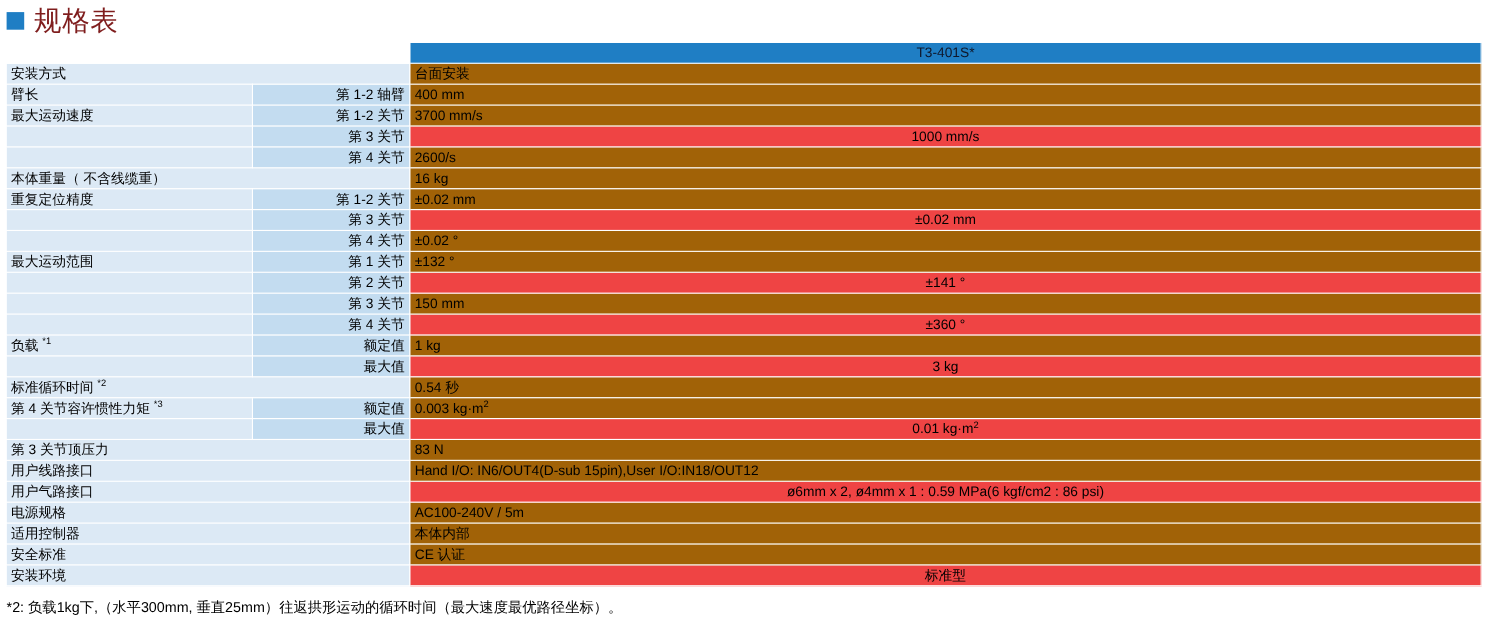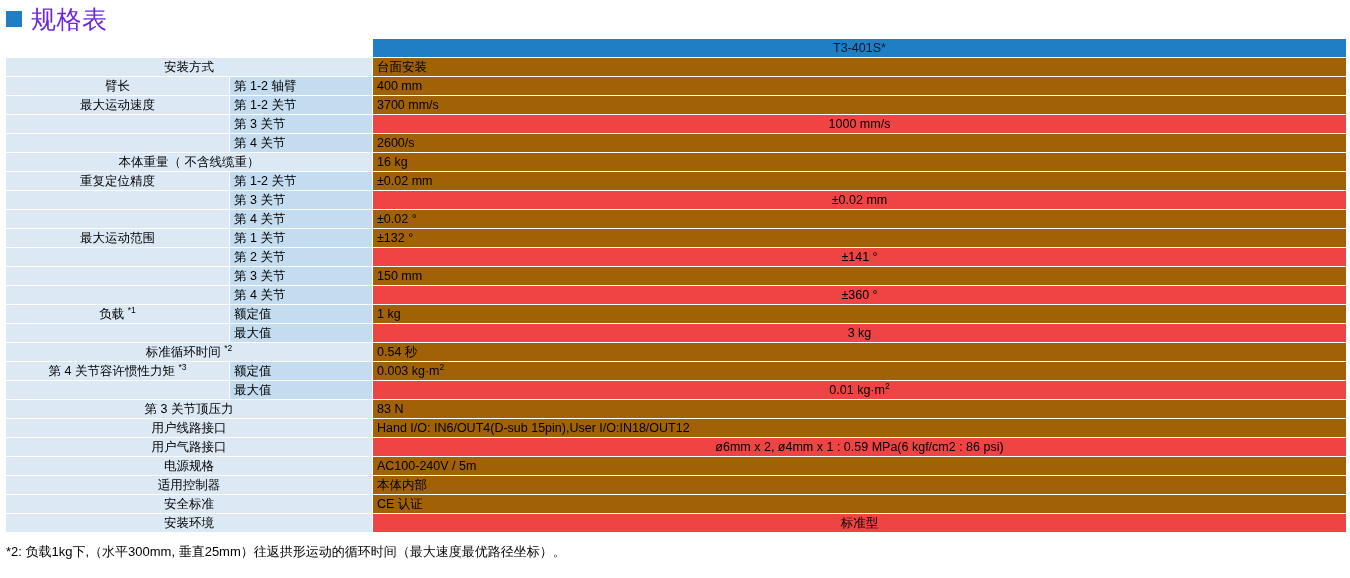--- a/index.html
+++ b/index.html
@@ -27,21 +27,21 @@
     height: 30px;
   }
   .title-marker {
     width: 16px;
     height: 16px;
     background: #1f7ec4;
     margin-right: 9px;
     flex: 0 0 auto;
   }
   .title-text {
-    color: #6d28d9;
+    color: #7f1d1d;
     font-size: 25px;
     line-height: 28px;
     font-weight: normal;
     letter-spacing: 0.5px;
     text-align: center;
   }
   
   table.spec {
     border-collapse: collapse;
     width: 1341px;
@@ -68,26 +68,26 @@
     background: #1f7ec4;
     color: #0f172a;
     font-size: 19px;
     font-weight: normal;
     text-align: center;
     height: 26px;
     border: 1px solid #ffffff;
   }
   td.lbl {
     background: #dce9f5;
-    text-align: center;
+    text-align: left;
     white-space: nowrap;
   }
   td.lbl-dark {
     background: #c3dcf0;
-    text-align: left;
+    text-align: right;
     white-space: nowrap;
   }
   td.val {
     background: #a16207;
     text-align: left;
   }
   td.val-alt {
     background: #ef4444;
     text-align: center;
   }

